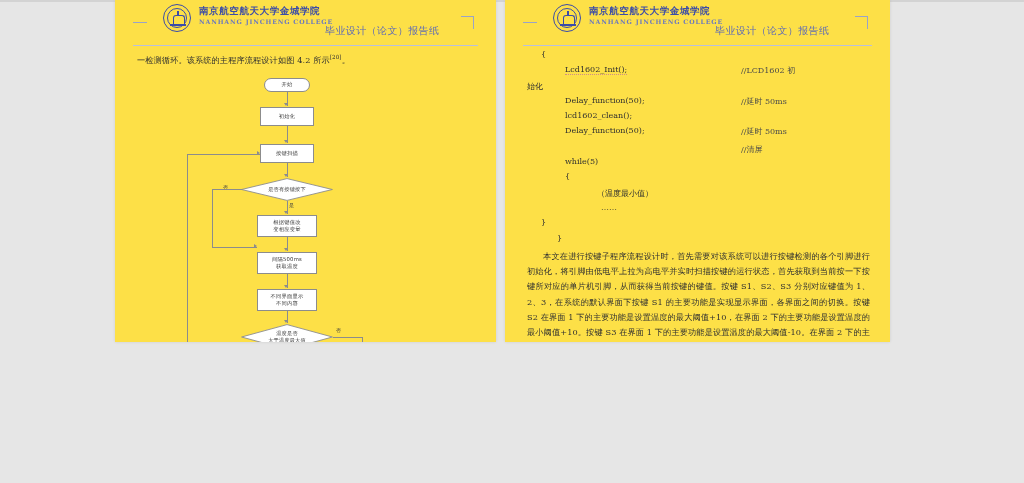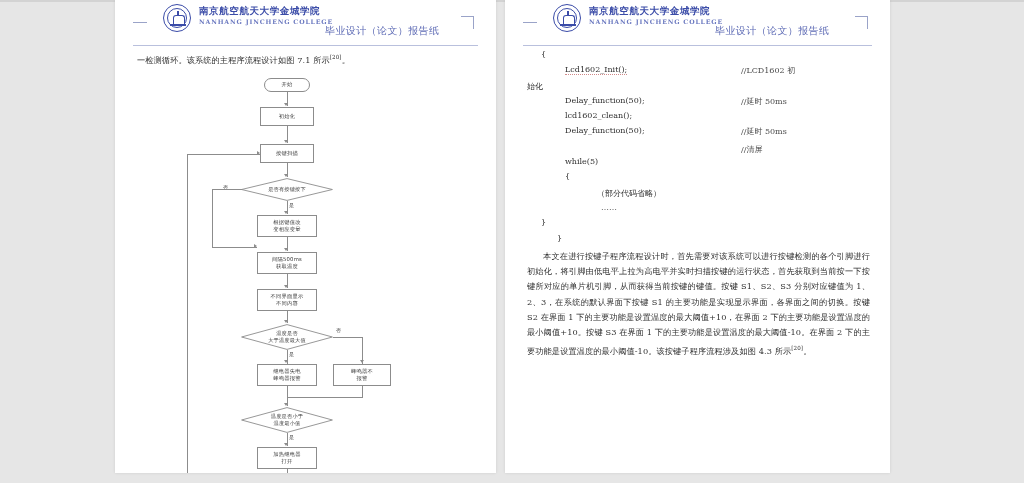--- a/index.html
+++ b/index.html
@@ -7,21 +7,21 @@
     width:1024px;height:483px;overflow:hidden;
     background:#e6e6e6;
     font-family:"DejaVu Sans","Liberation Sans",sans-serif;
     -webkit-font-smoothing:antialiased;
   }
   .viewer{position:relative;width:1024px;height:483px;background:#e6e6e6;}
   .topedge{position:absolute;left:0;top:0;width:1024px;height:2px;background:#d3d3d3;}
 
   
   .page{
-    position:absolute;top:0;background:#ffffff;height:473px;
+    position:absolute;top:0;background:#fde047;height:342px;
     box-shadow:0 0 3px rgba(0,0,0,0.10);
     overflow:hidden;
   }
   .page.left{left:115px;width:381px;}
   .page.right{left:505px;width:385px;}
 
   
   .hdr{position:absolute;left:0;top:0;width:100%;height:46px;}
   .hdr .dash{
     position:absolute;top:22px;left:18px;width:14px;height:0;
@@ -164,21 +164,21 @@
       </div>
       <div class="uni-cn">南京航空航天大学金城学院</div>
       <div class="uni-en">NANHANG JINCHENG COLLEGE</div>
       <div class="hdr-title">毕业设计（论文）报告纸</div>
       <div class="hdr-corner"></div>
       <div class="hdr-rule"></div>
     </div>
 
     <div class="body">
 
-      <div class="para"><span>一检测循环。该系统的主程序流程设计如图 7.1 所示</span><span class="sup">[20]</span><span>。</span></div>
+      <div class="para"><span>一检测循环。该系统的主程序流程设计如图 4.2 所示</span><span class="sup">[20]</span><span>。</span></div>
 
       <div class="flow">
 
         <div class="node term" style="left:127px;top:6px;width:46px;height:14px;">
           <span>开始</span>
         </div>
         <div class="ln v" style="left:149.5px;top:20px;height:14px;"></div>
         <div class="arrow" style="left:147.4px;top:31px;"></div>
 
         <div class="node" style="left:123px;top:35px;width:54px;height:19px;">
@@ -330,21 +330,21 @@
             <span class="cm" style="left:214px;">//延时 50ms</span>
           </div>
         <div class="codeline"></div>
         <div class="codeline">
             <span class="c" style="left:38px;">while(5)</span>
           </div>
         <div class="codeline">
             <span class="c" style="left:38px;">{</span>
           </div>
         <div class="codeline">
-            <span class="c" style="left:70px;">（部分代码省略）</span>
+            <span class="c" style="left:70px;">（温度最小值）</span>
           </div>
         <div class="codeline">
             <span class="c" style="left:74px;">……</span>
           </div>
         <div class="codeline">
             <span class="c" style="left:14px;">}</span>
           </div>
         <div class="codeline">
             <span class="c" style="left:30px;">}</span>
           </div>

